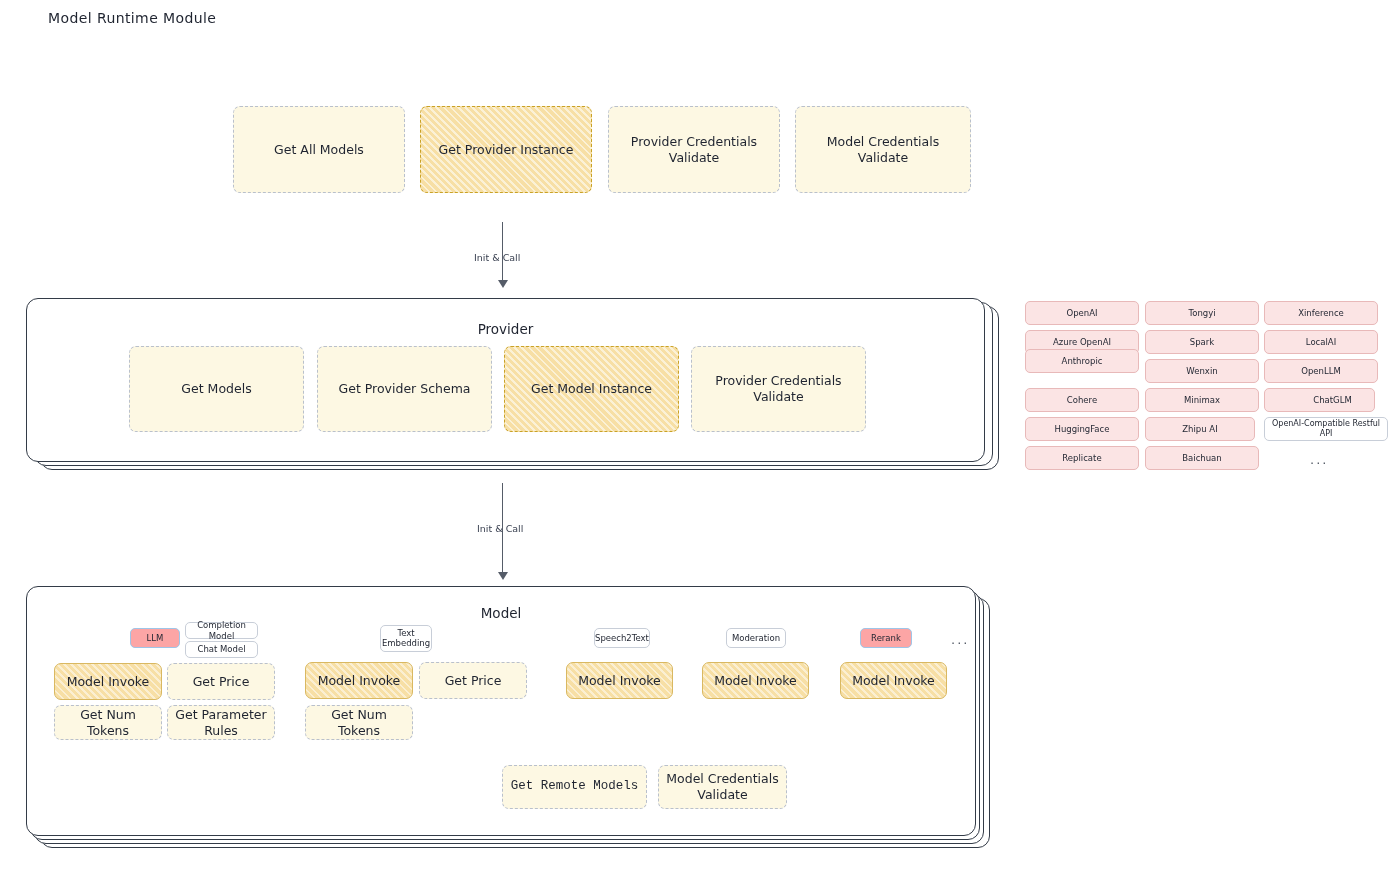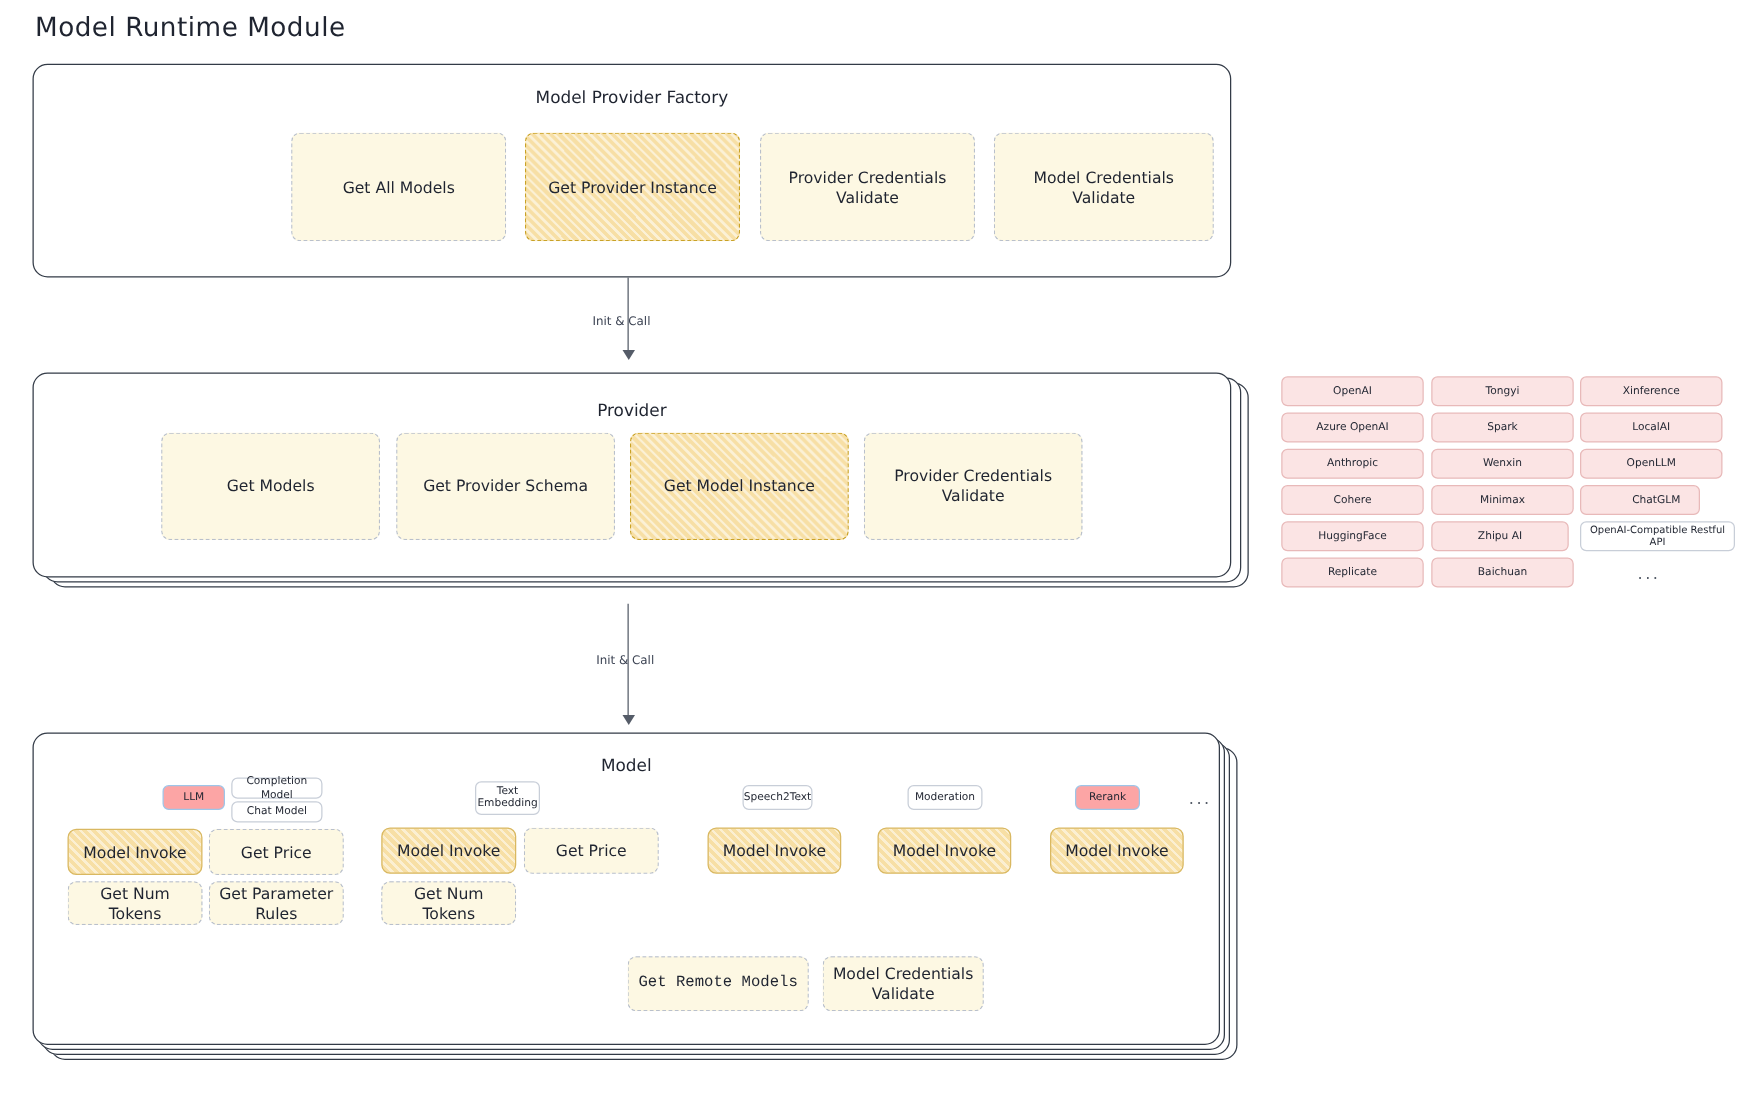--- a/index.html
+++ b/index.html
@@ -16,23 +16,23 @@
     overflow: hidden;
   }
   .canvas {
     position: absolute;
     inset: 0;
   }
 
   
   .title {
     position: absolute;
-    left: 28px;
+    left: 48px;
     top: 10px;
-    font-size: 21px;
+    font-size: 14px;
     letter-spacing: .4px;
     color: #1f2430;
   }
 
   
   .section {
     position: absolute;
     border: 1.6px solid #333b47;
     border-radius: 12px;
     background: #ffffff;
@@ -132,23 +132,20 @@
     letter-spacing: 2px;
   }
 </style>
 </head>
 <body>
 
 <div class="canvas">
 
   <div class="title">Model Runtime Module</div>
 
-  <div class="section" style="left:26px; top:51px; width:959px; height:171px;">
-    <div class="section-label" style="top:18px;">Model Provider Factory</div>
-  </div>
   <div class="node dashed-light" style="left:233px; top:106px; width:172px; height:87px;">
     <span>Get All Models</span>
   </div>
   <div class="node highlight" style="left:420px; top:106px; width:172px; height:87px;">
     <span>Get Provider Instance</span>
   </div>
   <div class="node dashed-light" style="left:608px; top:106px; width:172px; height:87px;">
     <span>Provider Credentials Validate</span>
   </div>
   <div class="node dashed-light" style="left:795px; top:106px; width:176px; height:87px;">
@@ -176,21 +173,21 @@
   <div class="node dashed-light" style="left:691px; top:346px; width:175px; height:86px;">
     <span>Provider Credentials Validate</span>
   </div>
 
   <div class="node pink small" style="left:1025px; top:301px; width:114px; height:24px;">
     <span>OpenAI</span>
   </div>
   <div class="node pink small" style="left:1025px; top:330px; width:114px; height:24px;">
     <span>Azure OpenAI</span>
   </div>
-  <div class="node pink small" style="left:1025px; top:359px; width:114px; height:24px;">
+  <div class="node pink small" style="left:1025px; top:349px; width:114px; height:24px;">
     <span>Anthropic</span>
   </div>
   <div class="node pink small" style="left:1025px; top:388px; width:114px; height:24px;">
     <span>Cohere</span>
   </div>
   <div class="node pink small" style="left:1025px; top:417px; width:114px; height:24px;">
     <span>HuggingFace</span>
   </div>
   <div class="node pink small" style="left:1025px; top:446px; width:114px; height:24px;">
     <span>Replicate</span>
@@ -217,21 +214,21 @@
 
   <div class="node pink small" style="left:1264px; top:301px; width:114px; height:24px;">
     <span>Xinference</span>
   </div>
   <div class="node pink small" style="left:1264px; top:330px; width:114px; height:24px;text-align:right;">
     <span>LocalAI</span>
   </div>
   <div class="node pink small" style="left:1264px; top:359px; width:114px; height:24px;">
     <span>OpenLLM</span>
   </div>
-  <div class="node pink small" style="left:1264px; top:388px; width:96px; height:24px;padding-left:32px;">
+  <div class="node pink small" style="left:1264px; top:388px; width:111px; height:24px;padding-left:32px;">
     <span>ChatGLM</span>
   </div>
   <div class="node white-small small" style="left:1264px; top:417px; width:124px; height:24px; font-size:8px;">
     <span>OpenAI-Compatible Restful API</span>
   </div>
   <div class="ellipsis" style="left:1310px; top:452px;">...</div>
 
   <div class="arrow-line" style="left:502px; top:483px; height:91px;"></div>
   <div class="arrow-head" style="left:498px; top:572px;"></div>
   <div class="arrow-label" style="left:477px; top:523px;">Init &amp; Call</div>

